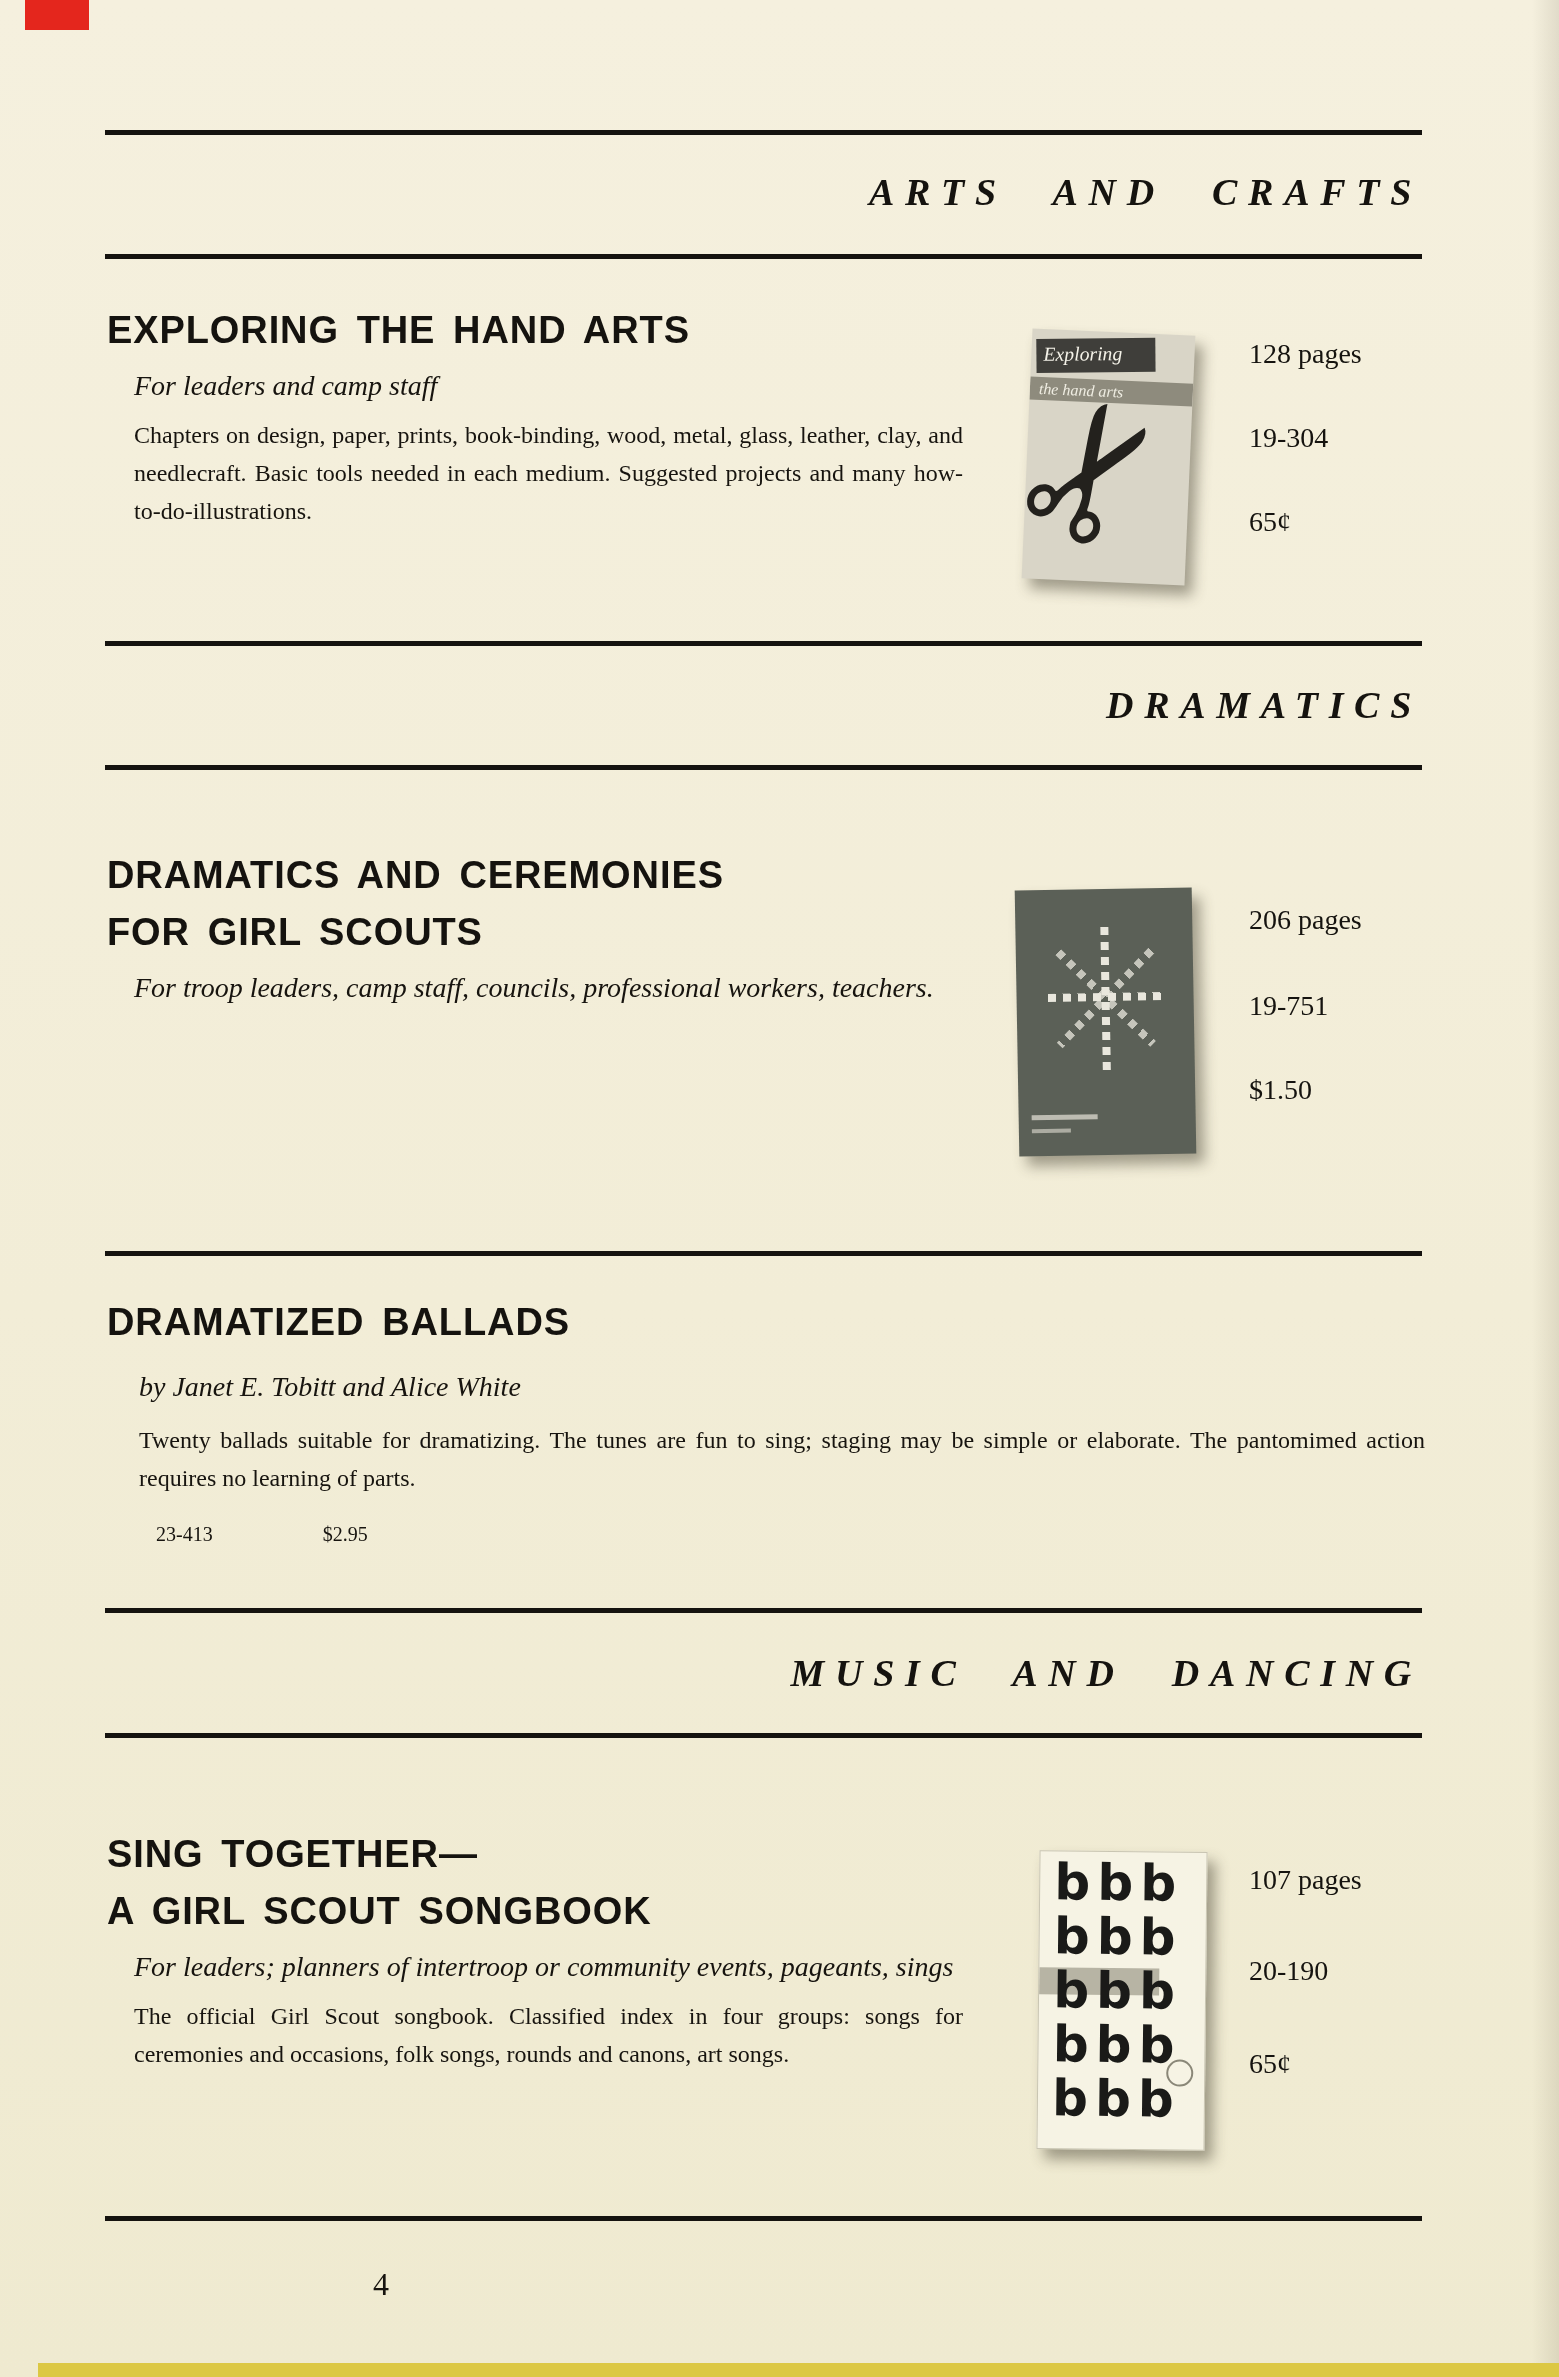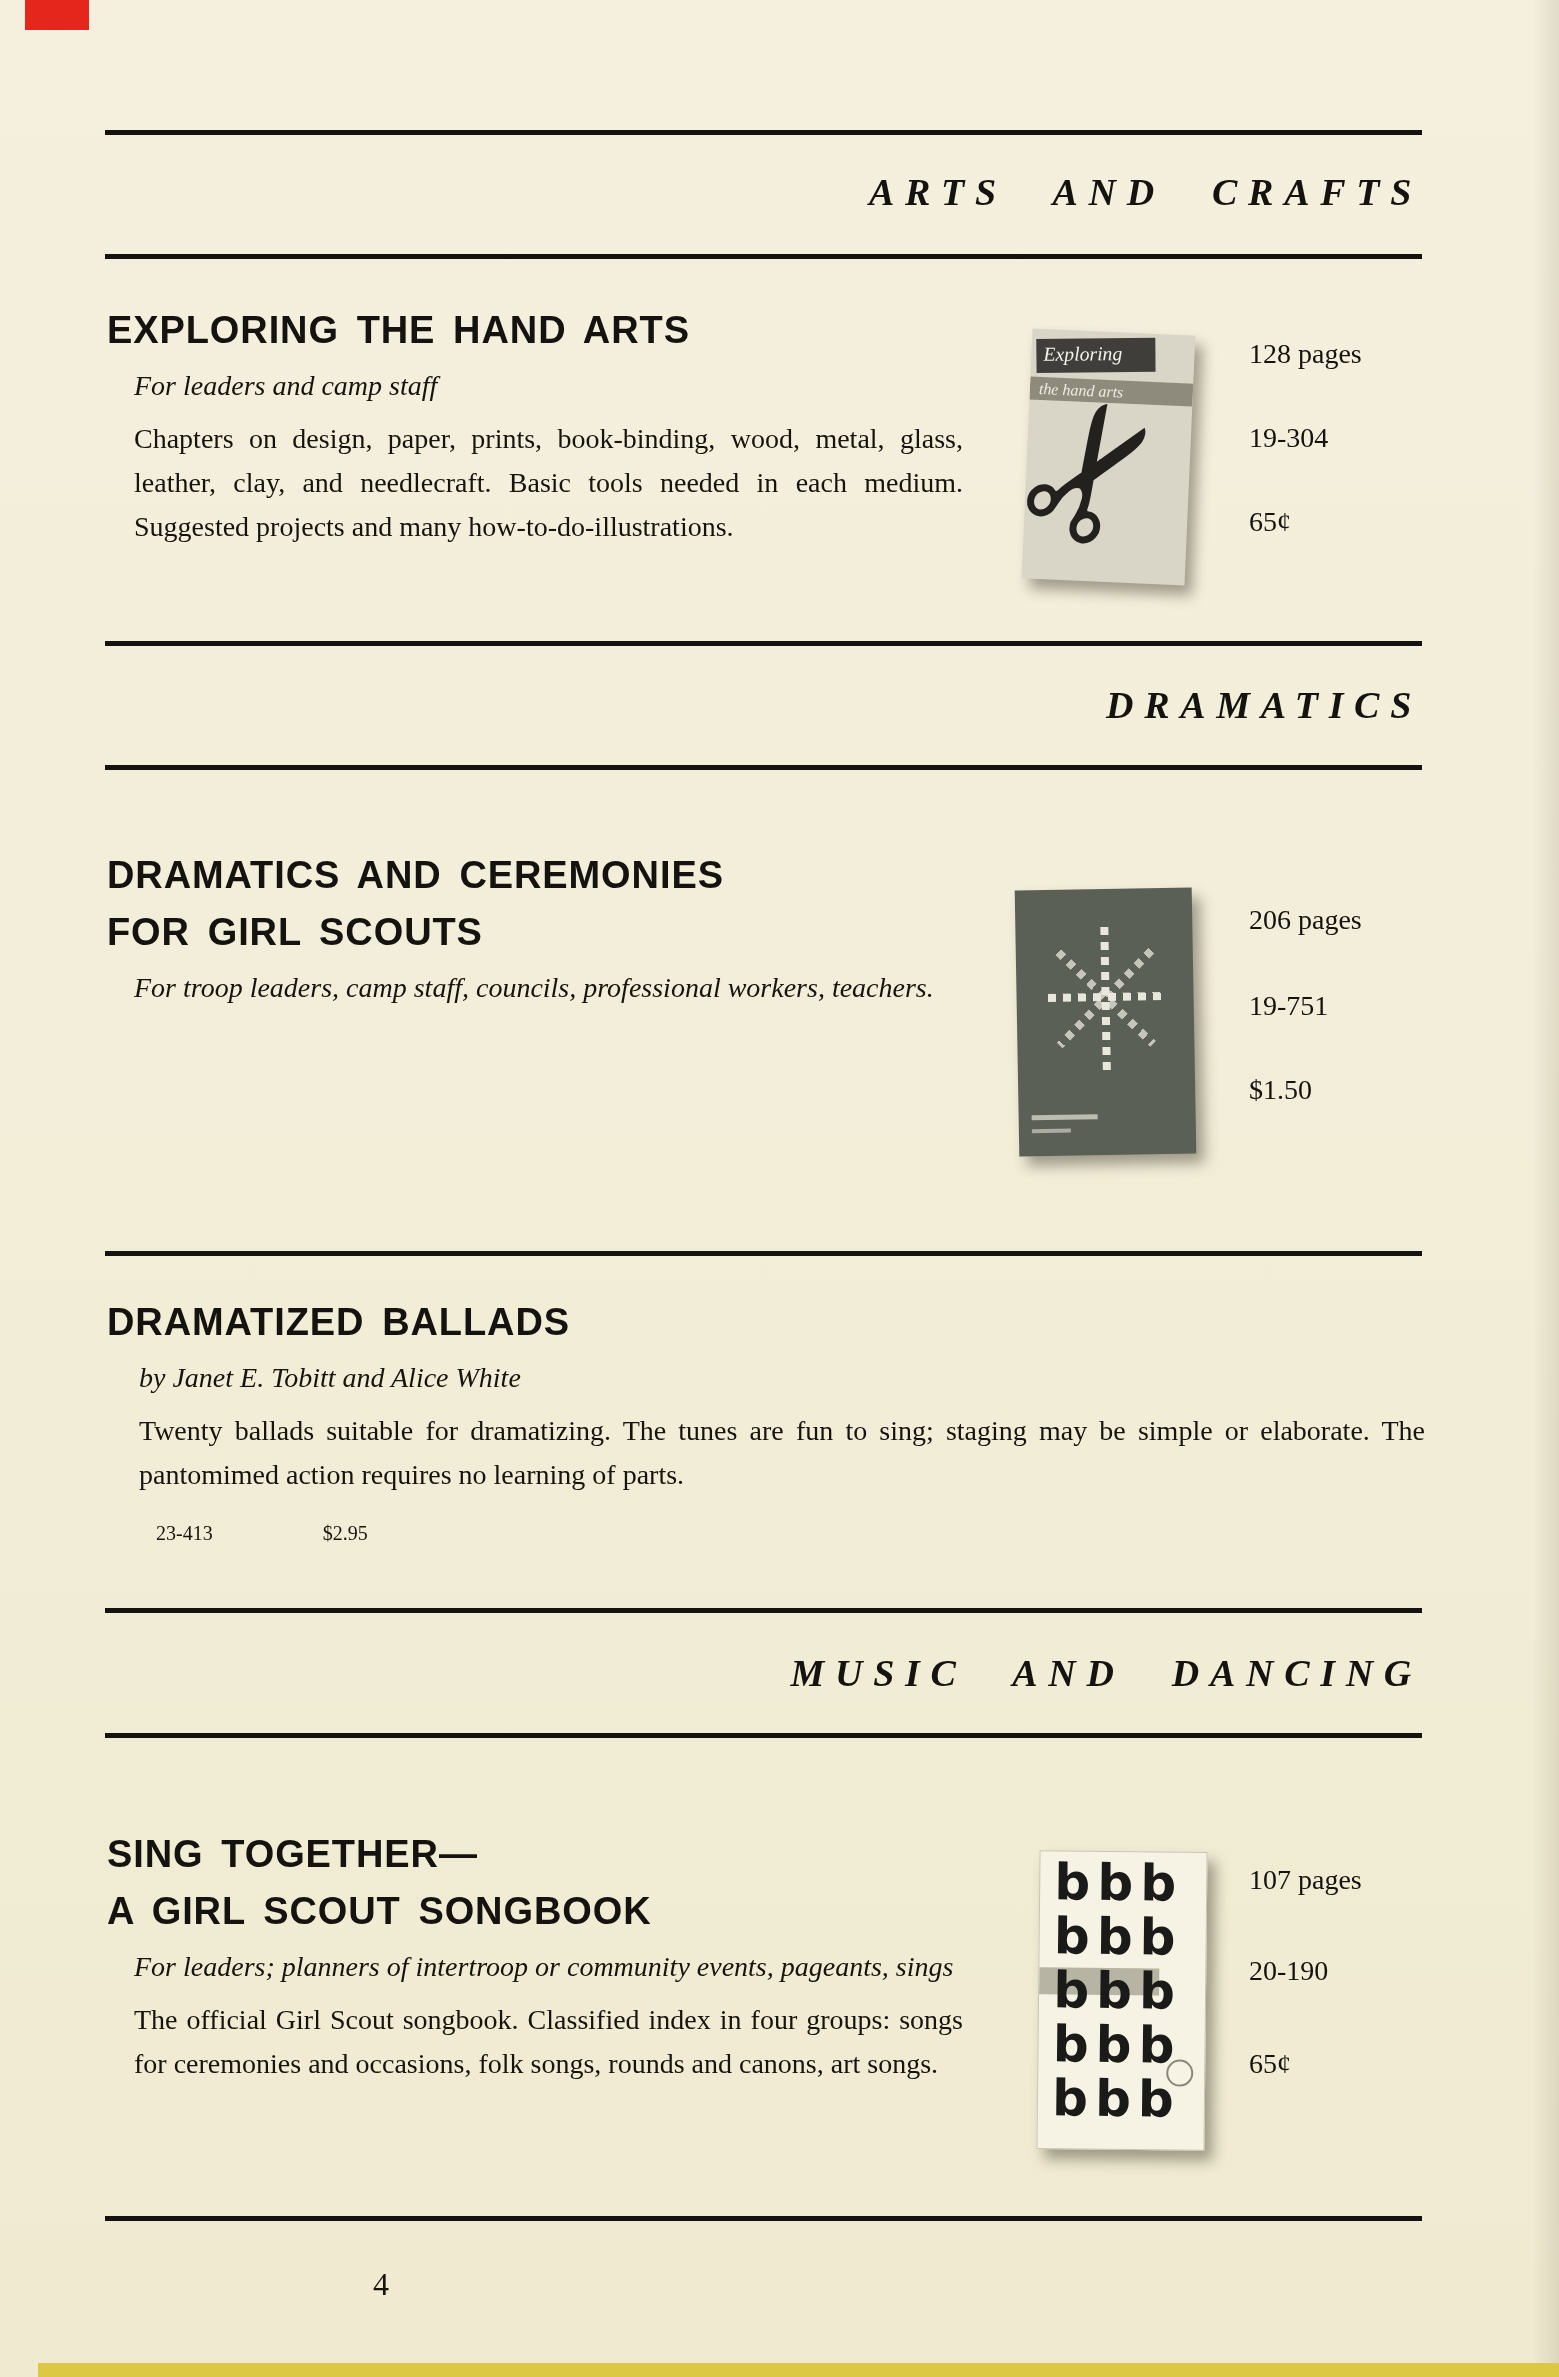--- a/index.html
+++ b/index.html
@@ -29,24 +29,24 @@
   .entry-title {
     margin:0; font-family:"Liberation Sans", sans-serif; font-weight:700;
     font-size:38px; letter-spacing:0.9px; word-spacing:6.3px; line-height:1.5;
     white-space:pre-line; color:#15130f;
   }
   .subtitle {
     font-style:italic; font-size:28px; line-height:1.55; margin-top:5.4px;
     text-align:justify;
   }
   .body-text {
-    font-size:28px; line-height:1.58; margin-top:9px; text-align:justify;
+    font-size:24px; line-height:1.58; margin-top:9px; text-align:justify;
   }
   .indent { padding-left:27px; }
-  .indent-lg { padding-left:32px; }
+  .indent-lg { padding-left:32px;margin-top:14px; }
 
   .stat { position:absolute; left:1249px; font-size:28px; color:#15130f; white-space:nowrap; }
 
   .codes-row { margin-top:25px; padding-left:49px; font-size:20px; }
   .codes-row .price { margin-left:105px; }
 
   .page-number { position:absolute; left:373px; top:2266px; font-size:32px; }
 
   
   .cover-hand-arts {

